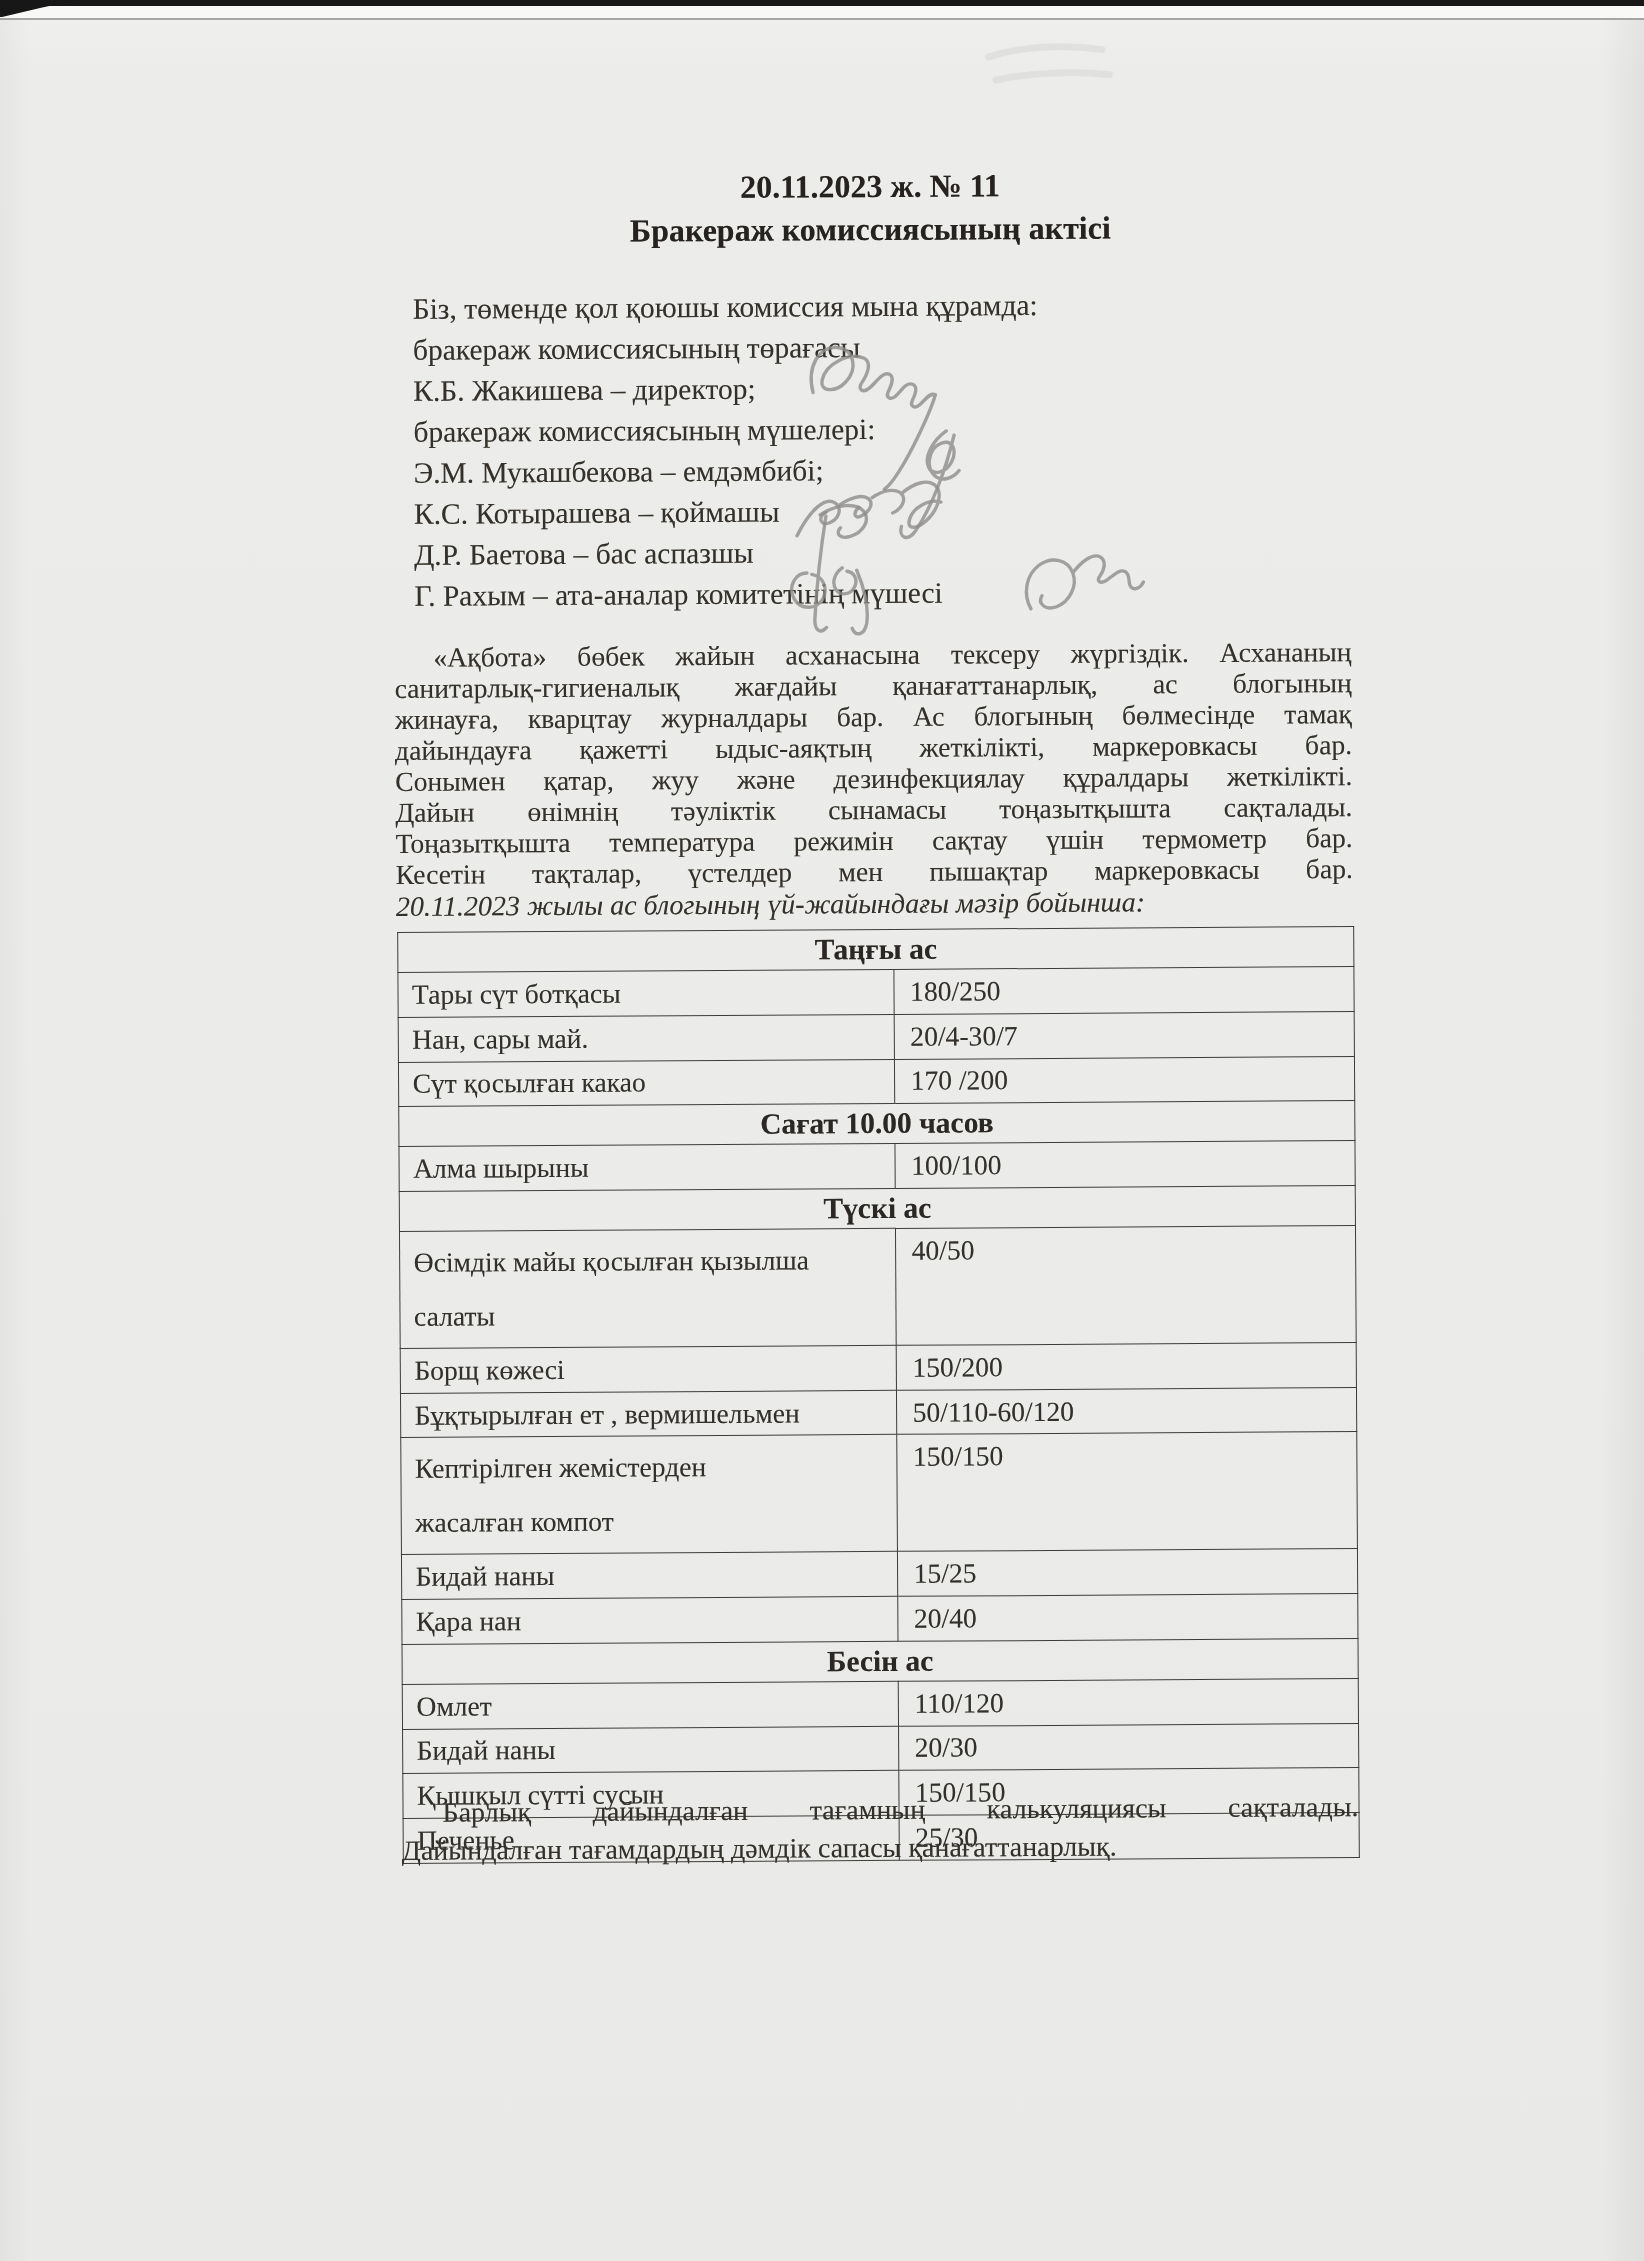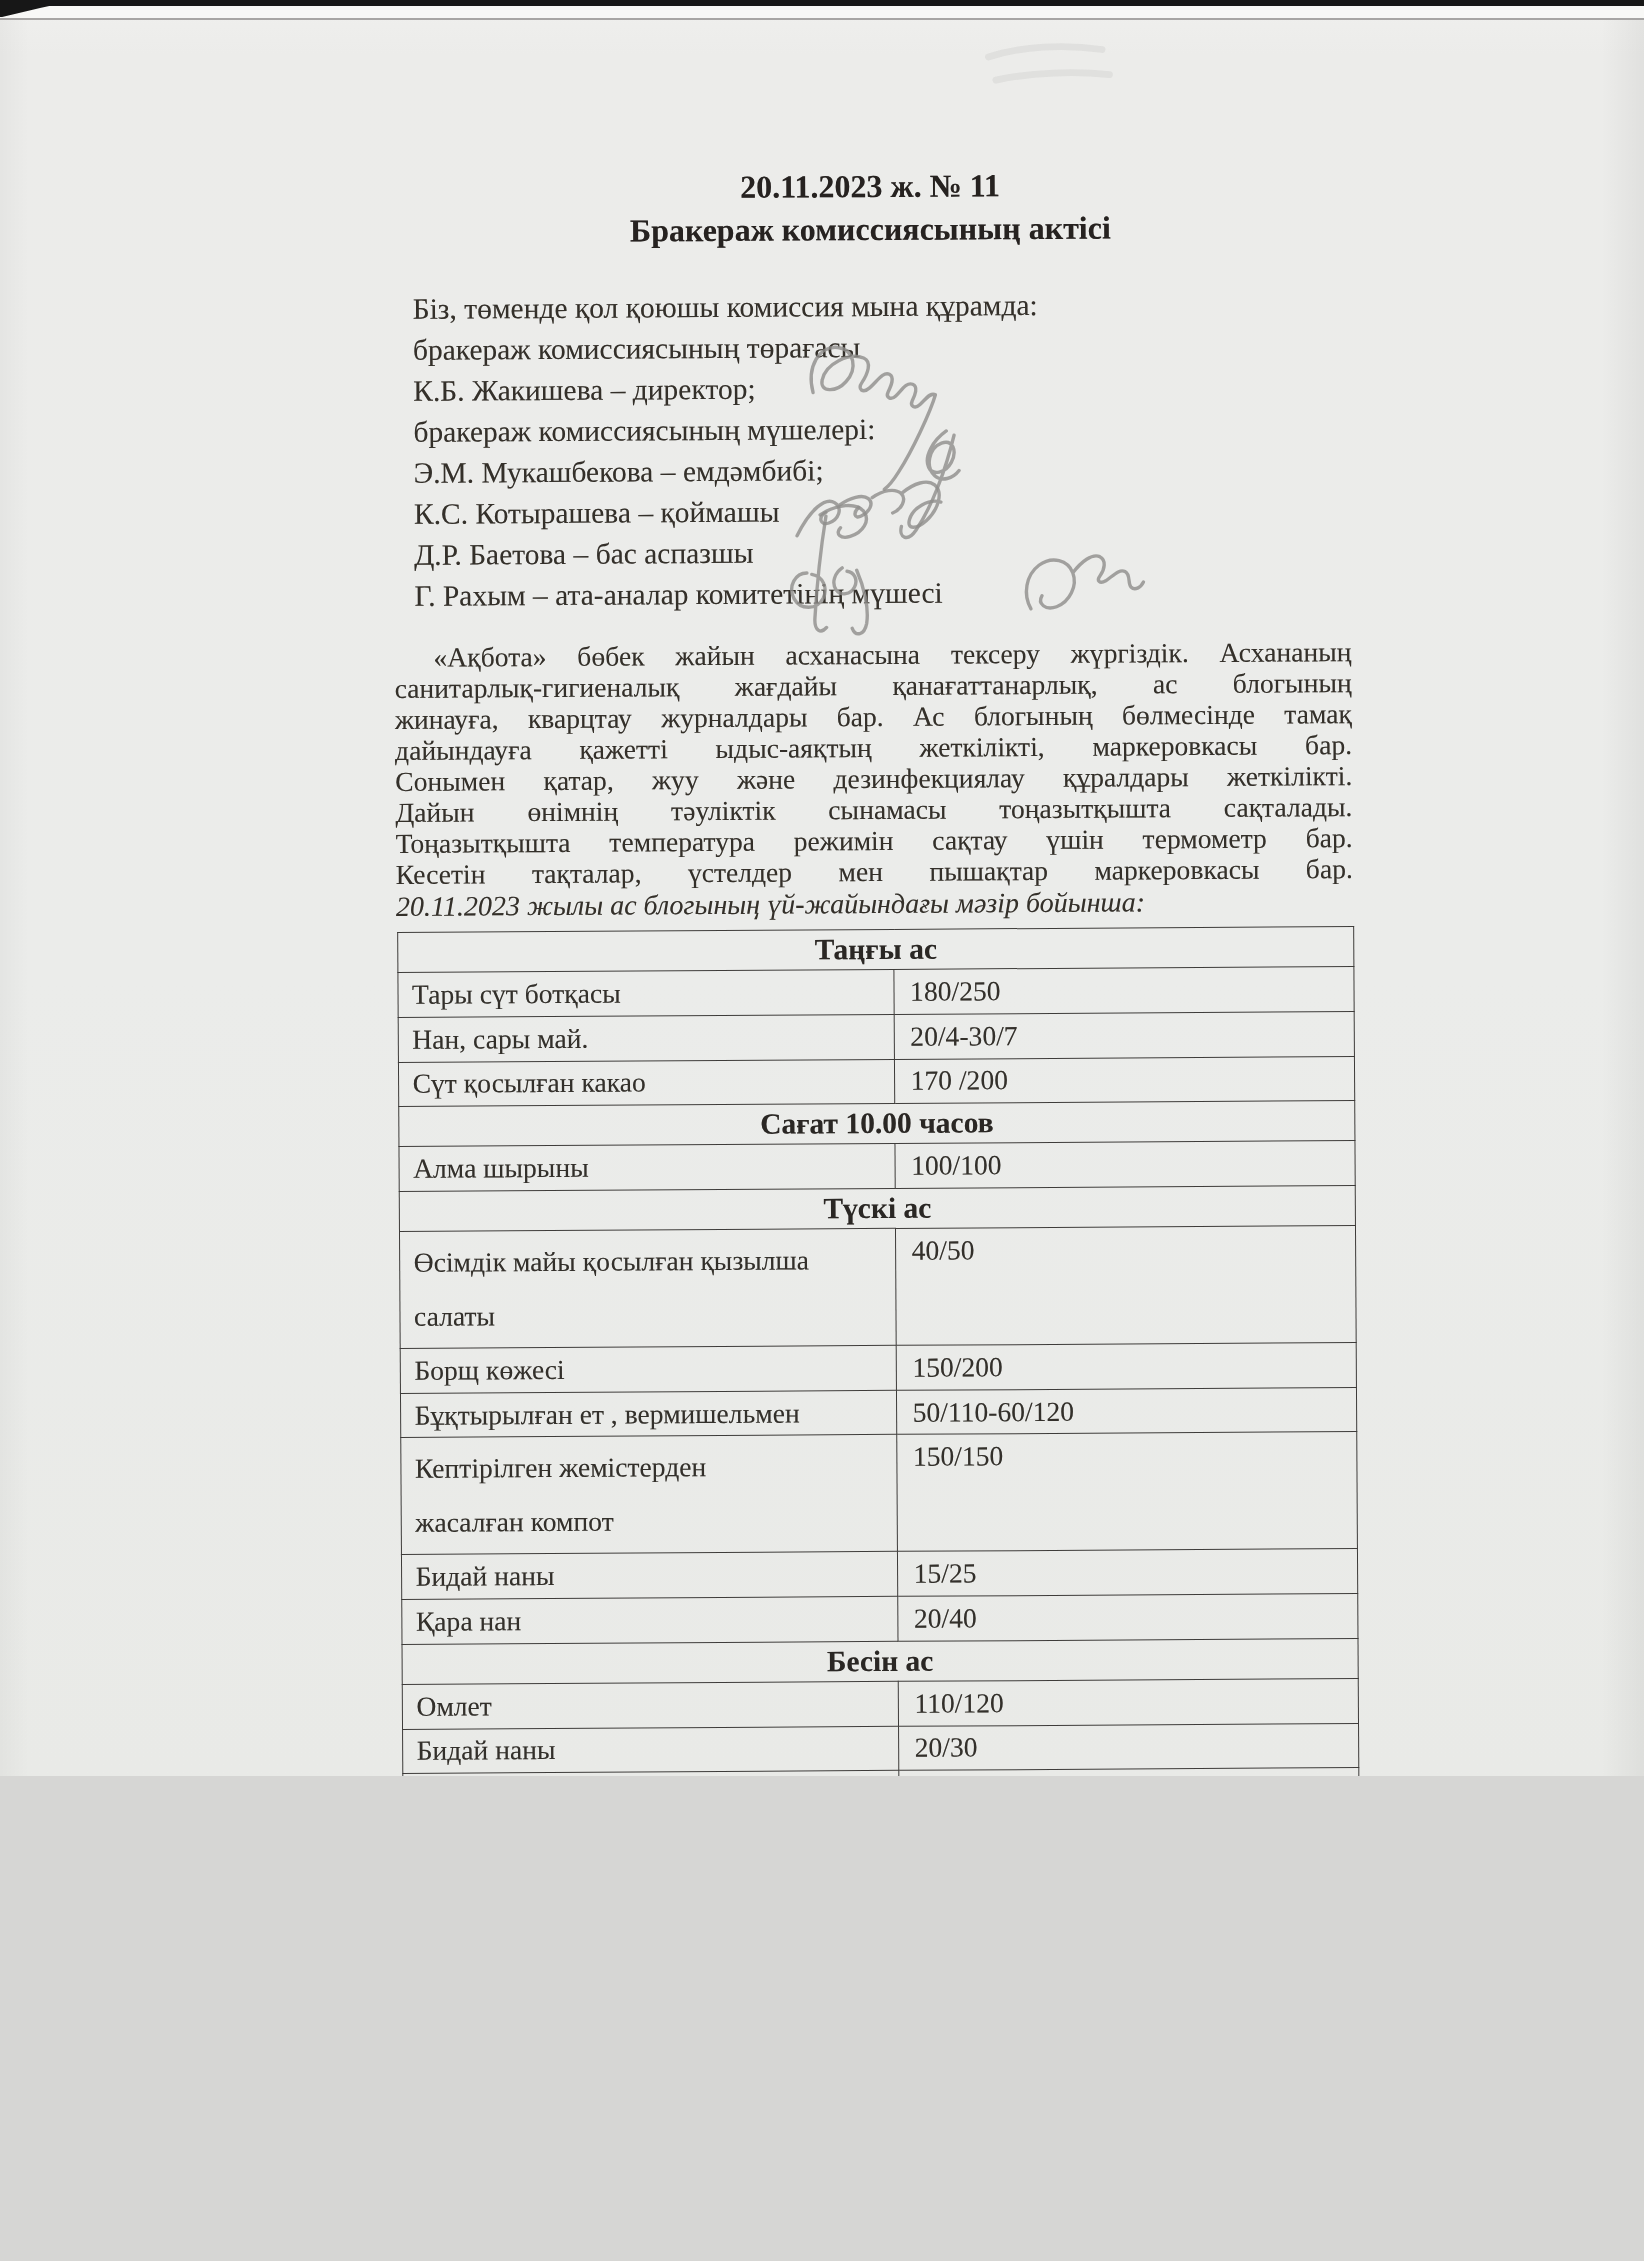--- a/index.html
+++ b/index.html
@@ -1,18 +1,18 @@
 <!DOCTYPE html>
 <html lang="kk" style="font-size:7.7px"><head>
 <meta charset="utf-8">
 <style>
   html,body{margin:0;padding:0;background:#d6d6d4;}
   .page{
     position:relative;
-    width:1645px;height:1776px;
+    width:1645px;height:2261px;
     background:
       linear-gradient(90deg, rgba(0,0,0,0.03) 0px, rgba(0,0,0,0) 29px),
       linear-gradient(270deg, rgba(0,0,0,0.05) 0px, rgba(0,0,0,0) 44px),
       linear-gradient(180deg,#f0f0ee 0%, #ececea 3%, #ebecea 55%, #e9eae7 100%);
     overflow:hidden;
     font-family:"Liberation Serif","DejaVu Serif",serif;
     color:#34302a;
   }
   
   .scan-top-strip{position:absolute;left:0;top:0;width:1645px;height:6.3px;background:#171717;}

